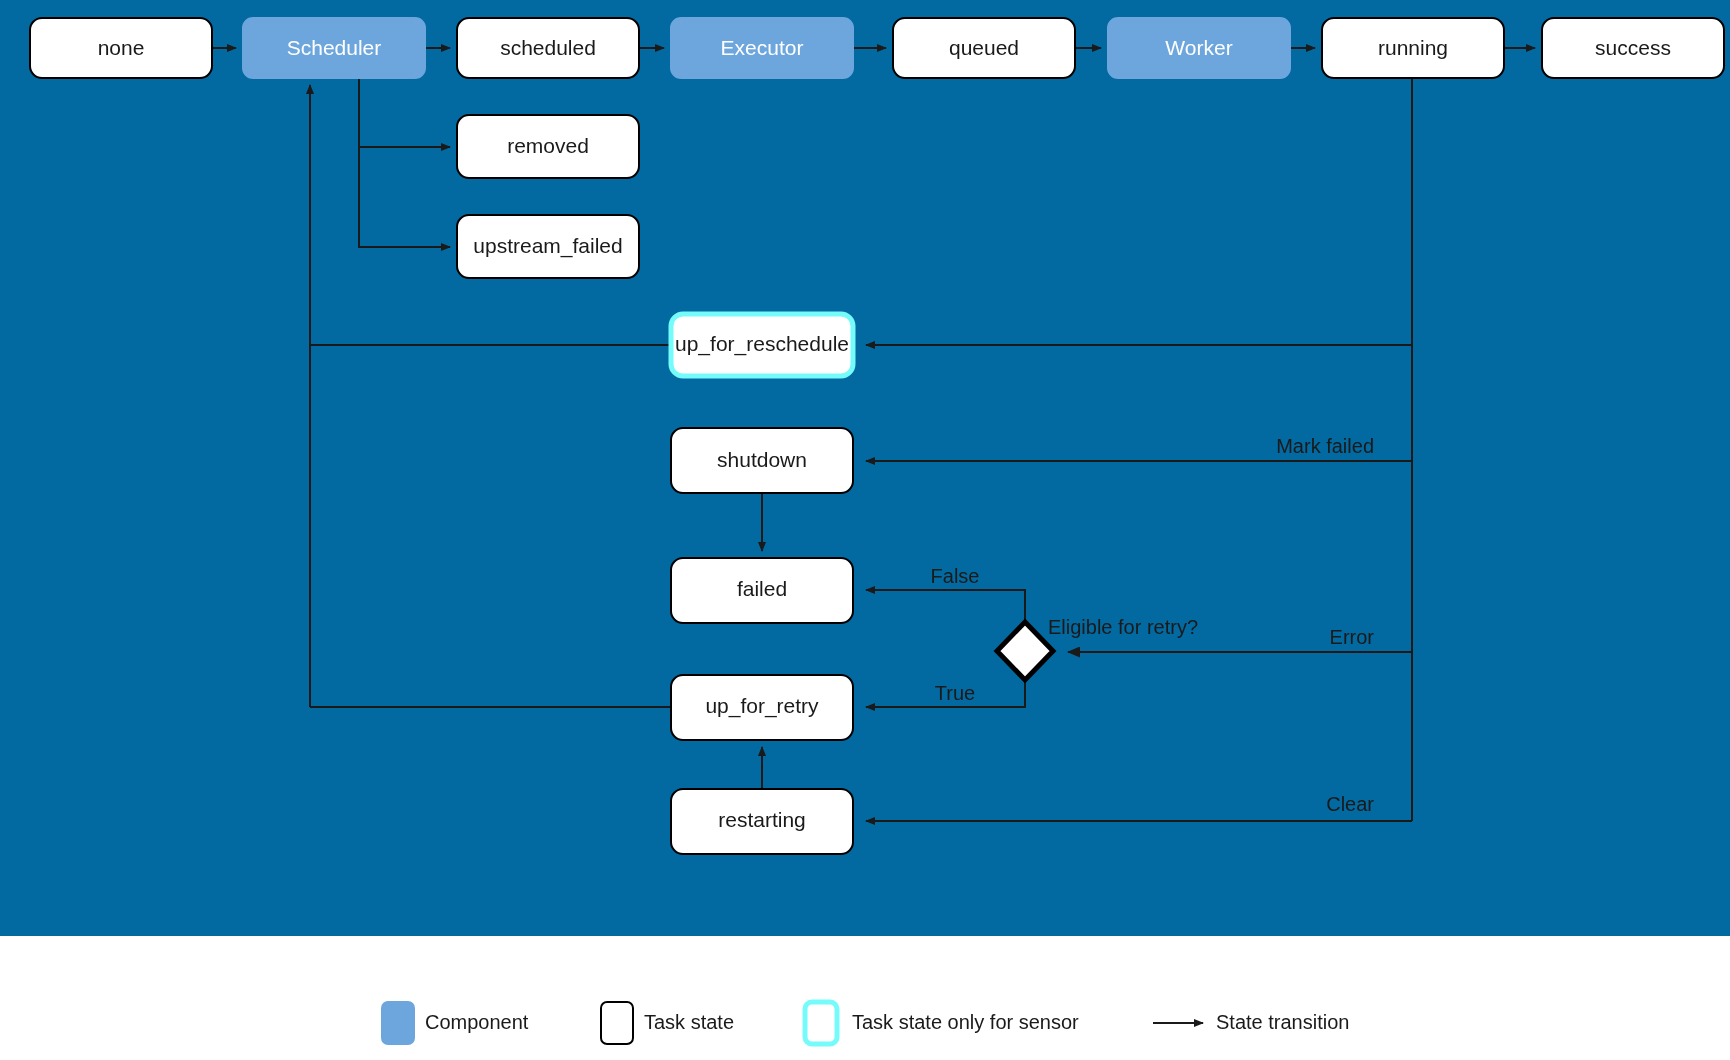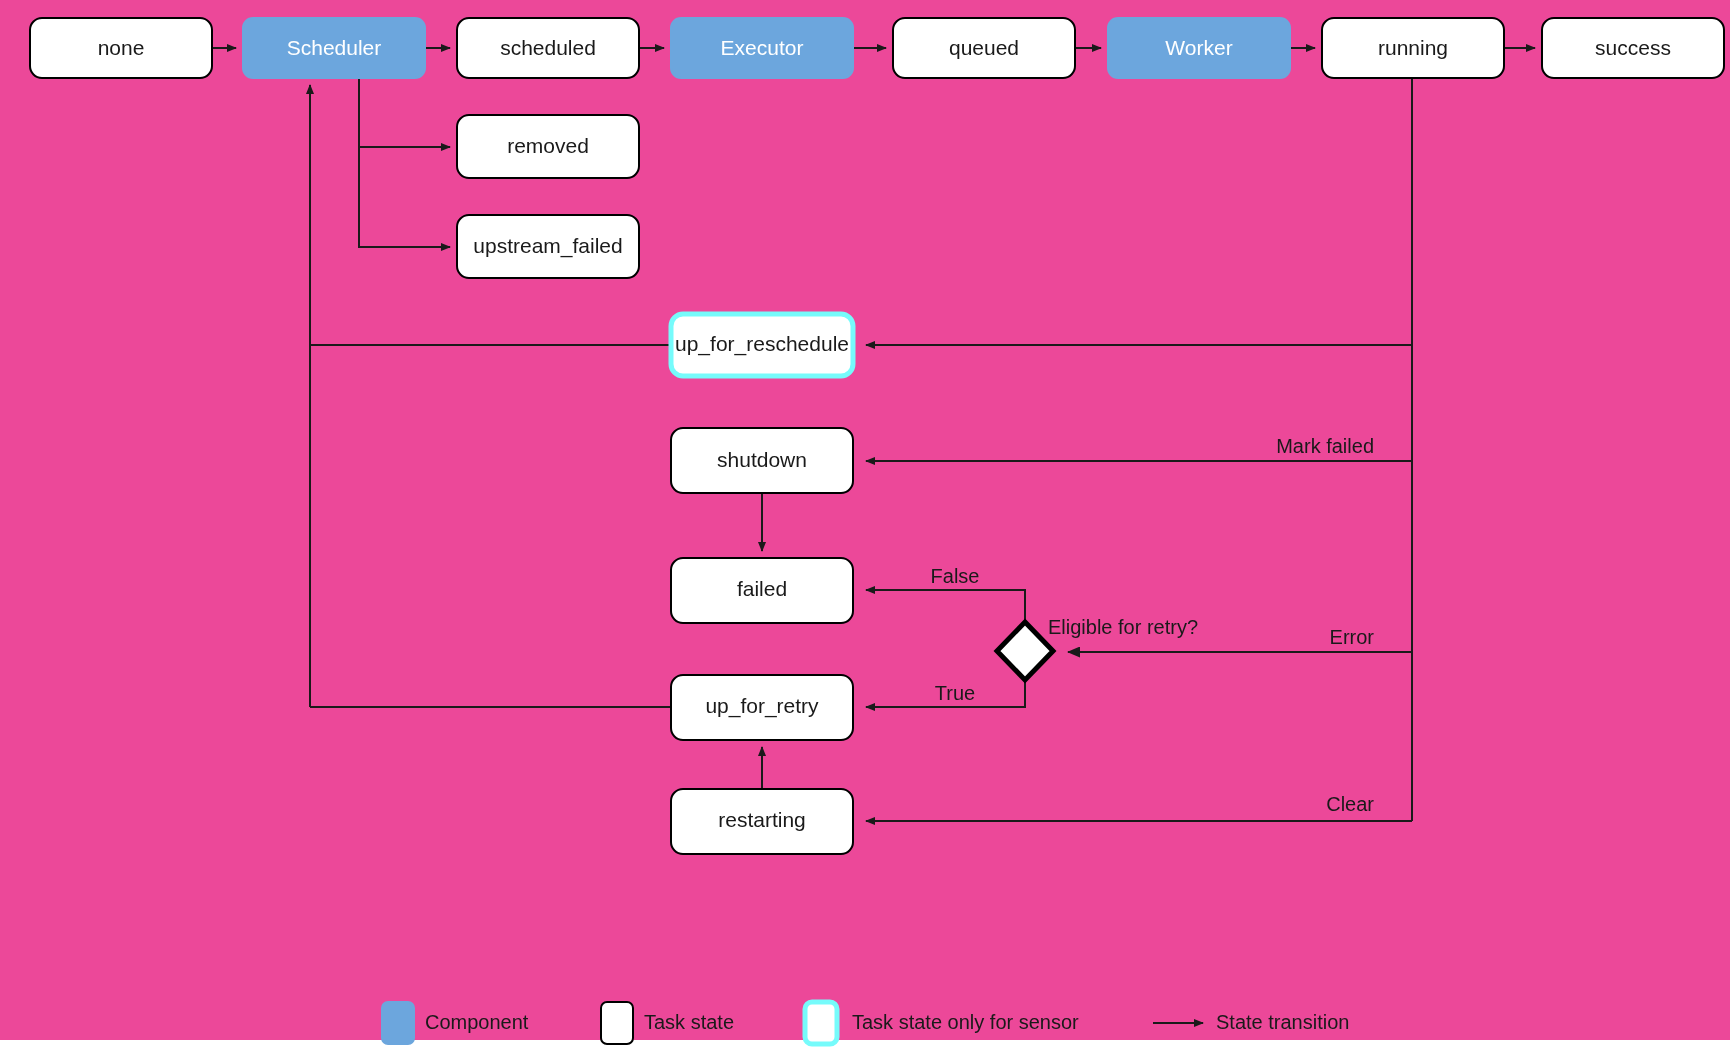--- a/index.html
+++ b/index.html
@@ -9,22 +9,22 @@
   }
   body {
     width: 1730px;
     height: 1060px;
     font-family: "Liberation Sans", sans-serif;
     overflow: hidden;
   }
   #diagram-root {
     position: relative;
     width: 1730px;
-    height: 1040px;
-    background: #ec4899;
+    height: 936px;
+    background: #0369a1;
   }
   svg.layer {
     position: absolute;
     top: 0;
     left: 0;
     width: 1730px;
     height: 1060px;
   }
   .node-rect {
     fill: #ffffff;

